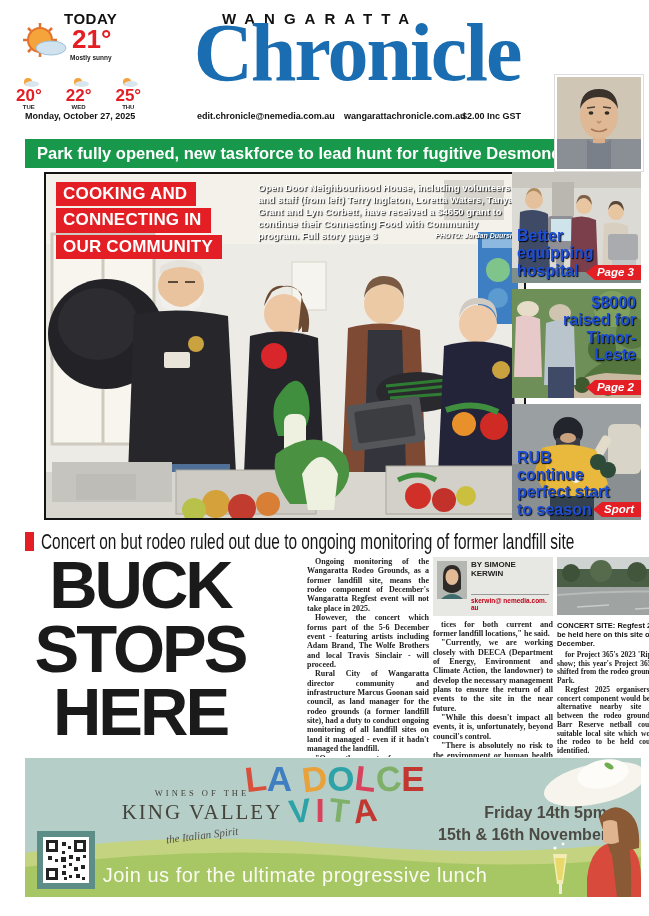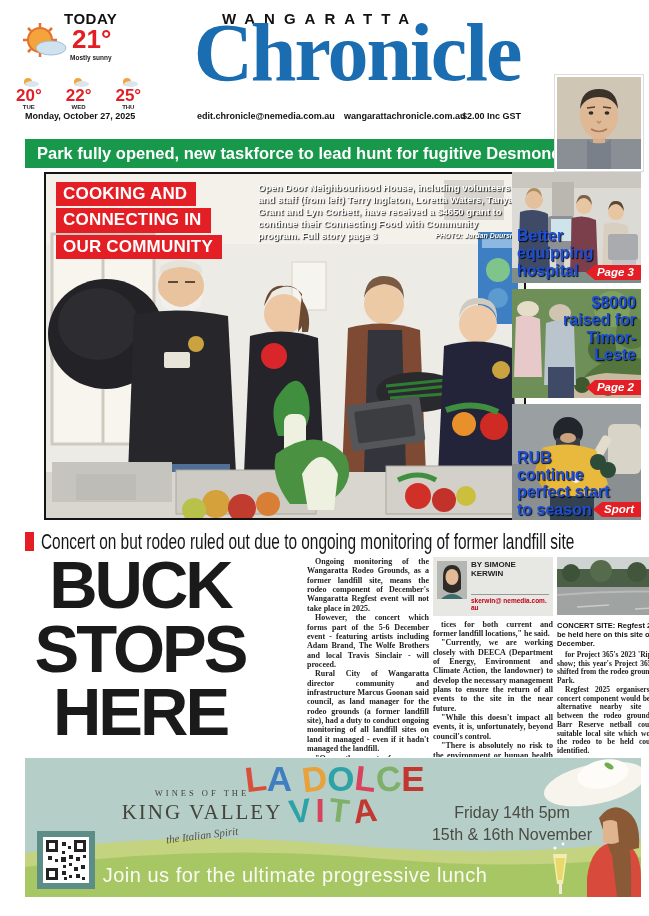--- a/index.html
+++ b/index.html
@@ -75,21 +75,21 @@
   .ad-hills { position:absolute; left:0; bottom:0; width:616px; height:78px; }
   .ad-tagline { position:absolute; left:0; bottom:10px; width:540px; text-align:center; color:#fbfbf4; font-size:20px; letter-spacing:.5px; z-index:3; }
   .qr-box { position:absolute; left:12px; bottom:8px; width:58px; height:58px; background:#5d8d87; padding:6px; z-index:3; }
   .brand { position:absolute; left:92px; top:30px; width:170px; text-align:center; color:#44443c; z-index:2; }
   .brand-top { font-size:8.5px; letter-spacing:3px; font-family:"Liberation Serif", serif; }
   .brand-main { font-size:21px; letter-spacing:2px; font-family:"Liberation Serif", serif; margin-top:2px; }
   .brand-script { font-family:"Liberation Serif", serif; font-style:italic; font-size:11px; transform:rotate(-7deg); margin-top:4px; color:#54544a; }
   .dolce { position:absolute; left:210px; top:4px; width:200px; text-align:center; font-weight:bold; font-size:35px; line-height:.95; z-index:2; }
   .dolce .l2 { font-size:33px; letter-spacing:4px; }
   .dolce span { display:inline-block; }
-  .ad-dates { position:absolute; left:392px; top:44px; width:190px; text-align:center; color:#4b4b44; font-size:16px; line-height:1.35; z-index:2; }
+  .ad-dates { position:absolute; left:392px; top:44px; width:190px; text-align:right; color:#4b4b44; font-size:16px; line-height:1.35; z-index:2;font-weight:bold; }
   .ad-woman { position:absolute; right:0; top:0; z-index:2; }
 </style>
 </head>
 <body>
 
 <header class="masthead">
   <div class="weather">
     <div class="w-today">TODAY</div>
     <div class="w-sun">
       <svg width="52" height="42" viewBox="0 0 52 42">

